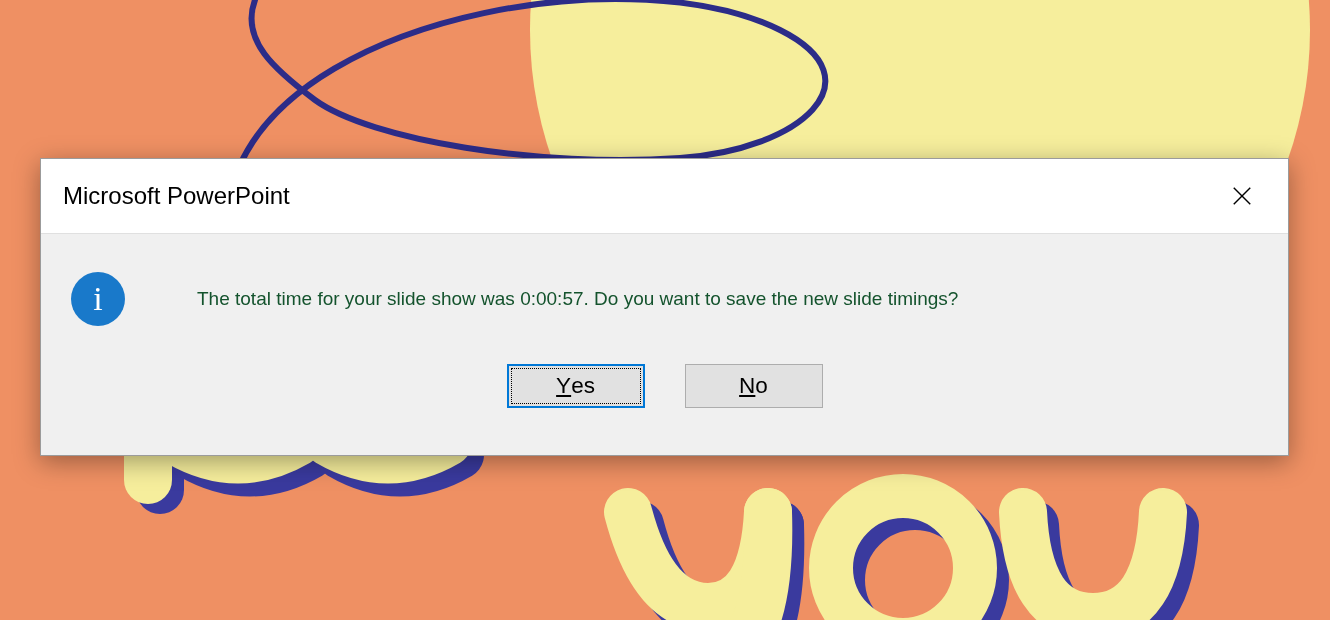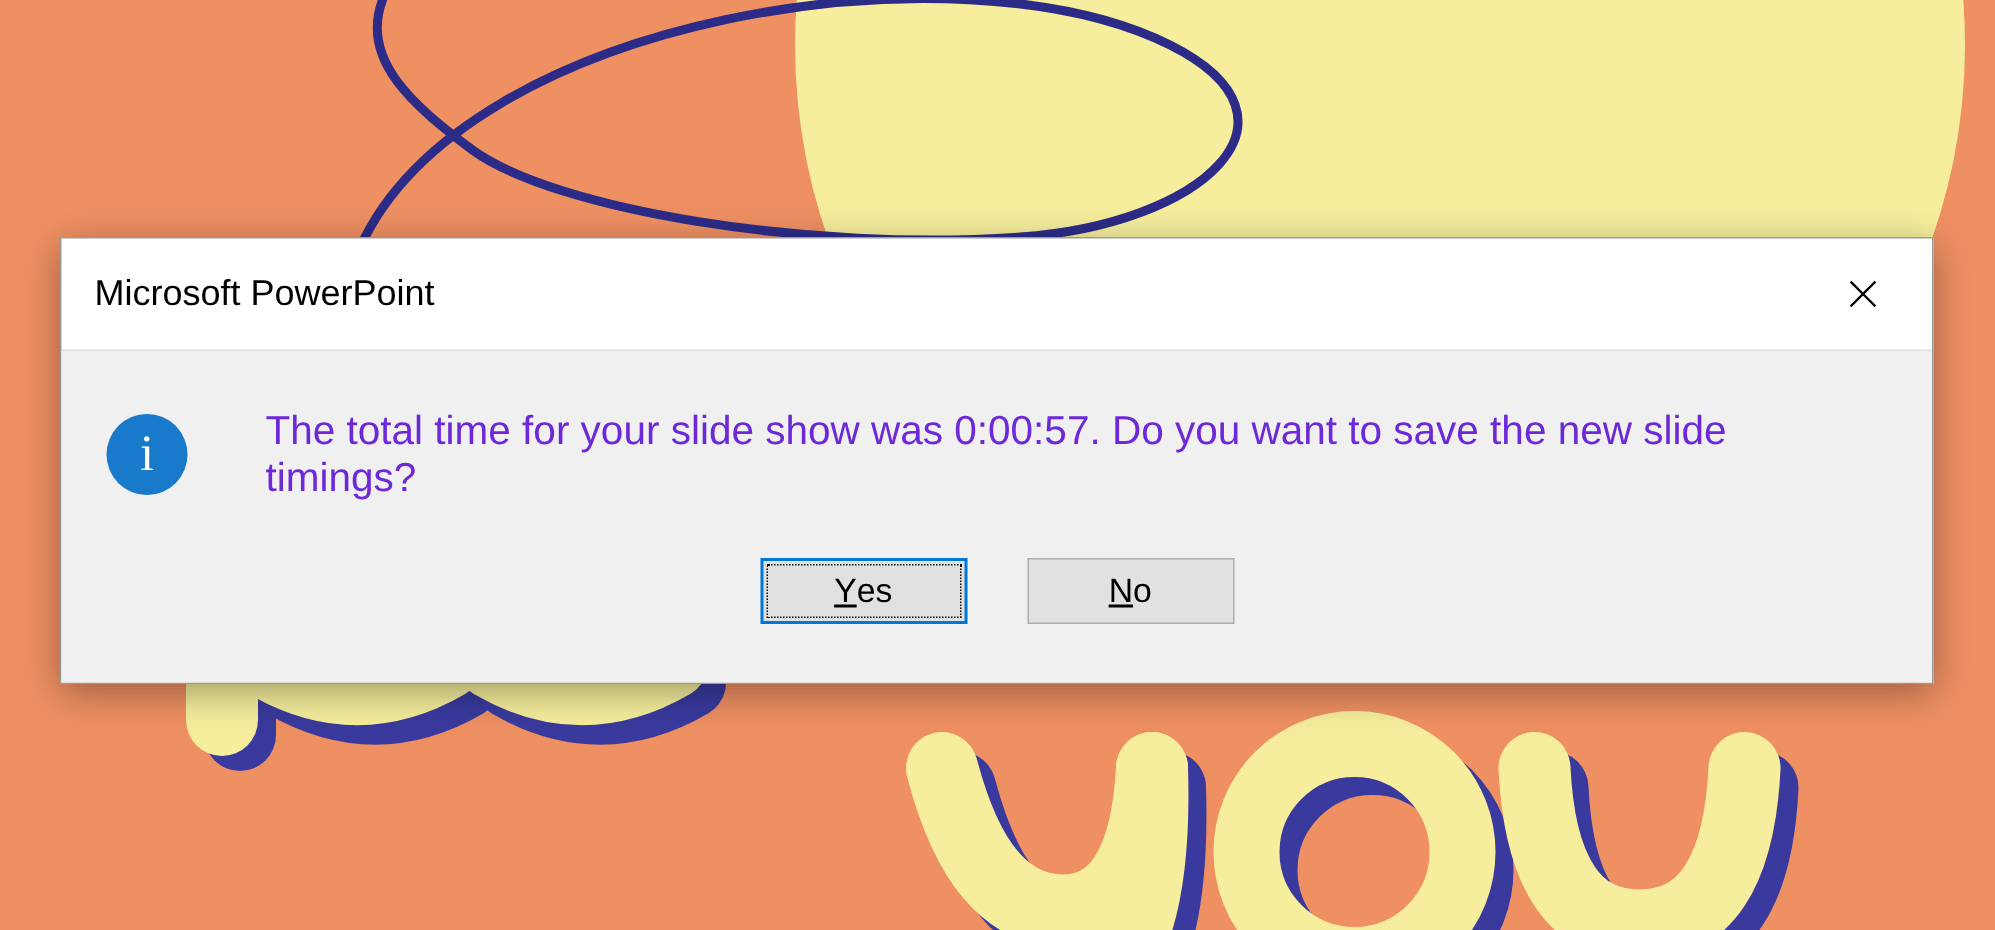--- a/index.html
+++ b/index.html
@@ -101,22 +101,23 @@
     display: flex;
     align-items: center;
     justify-content: center;
     flex: 0 0 54px;
     margin-right: 52px;
     font-family: Georgia, 'Times New Roman', serif;
     font-size: 34px;
     font-weight: 400;
   }
   .msg-text {
-    font-size: 27px;
-    color: #6d28d9;
+    font-size: 19px;
+    color: #14532d;
+    margin-left: 20px;
   }
 
   .button-row {
     display: flex;
     justify-content: center;
     gap: 40px;
     padding: 28px 0 30px 0;
   }
   .dlg-btn {
     width: 138px;

